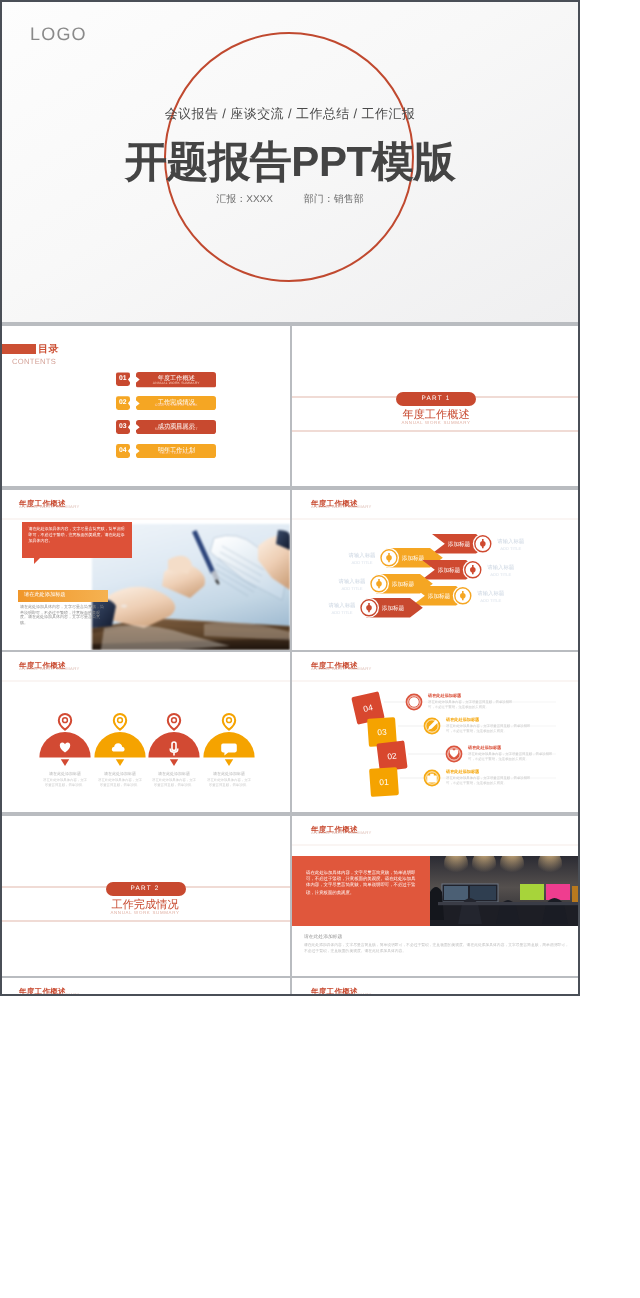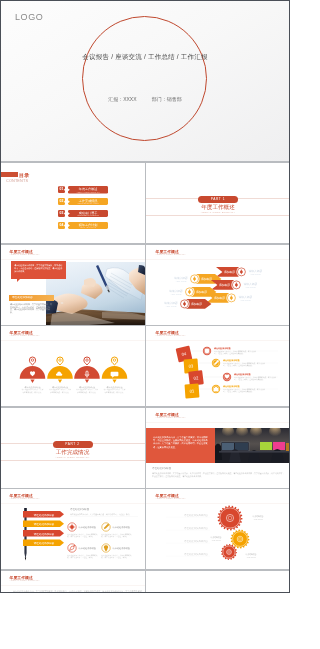--- a/index.html
+++ b/index.html
@@ -1,19 +1,19 @@
 <!DOCTYPE html>
 <html><head>
 <meta charset="utf-8">
 <title>PPT Template Preview</title>
 <style>
   html,body{margin:0;padding:0;background:#fff;}
   body{width:290px;height:649px;overflow:hidden;
        font-family:"Liberation Sans",sans-serif;}
-  .page{position:relative;width:290px;height:593px;background:#fff;overflow:hidden;}
+  .page{position:relative;width:290px;height:498px;background:#fff;overflow:hidden;}
   .page:before{content:"";position:absolute;inset:0;border:1px solid #4a4f57;
        box-sizing:border-box;pointer-events:none;z-index:50;}
   .slide{position:absolute;background:#fff;overflow:hidden;}
 
   
   #cover{left:0;top:0;width:290px;height:161px;}
   .r0{top:163px}.r1{top:245px}.r2{top:326px}.r3{top:408px}.r4{top:489px}.r5{top:571px}
   .cL{left:0;width:145px}.cR{left:146px;width:144px}
   .rw{height:80px}
   .gridline{position:absolute;background:#b9bcc0;z-index:20}
@@ -107,20 +107,21 @@
 
 </style>
 </head>
 <body>
 
 <div class="page">
   <div class="slide" id="cover">
     <div class="logo">LOGO</div>
     <div class="ring"></div>
     <div class="subline">会议报告 / 座谈交流 / 工作总结 / 工作汇报</div>
+    <div class="maintitle">开题报告PPT模版</div>
     <div class="credit">
       <span>汇报：XXXX</span>
       <span>部门：销售部</span>
     </div>
   </div>
 
   <div class="slide cL r0 rw" id="catalog">
     <div class="cbar"></div>
     <div class="ctitle">目录</div>
     <div class="csub">CONTENTS</div>

